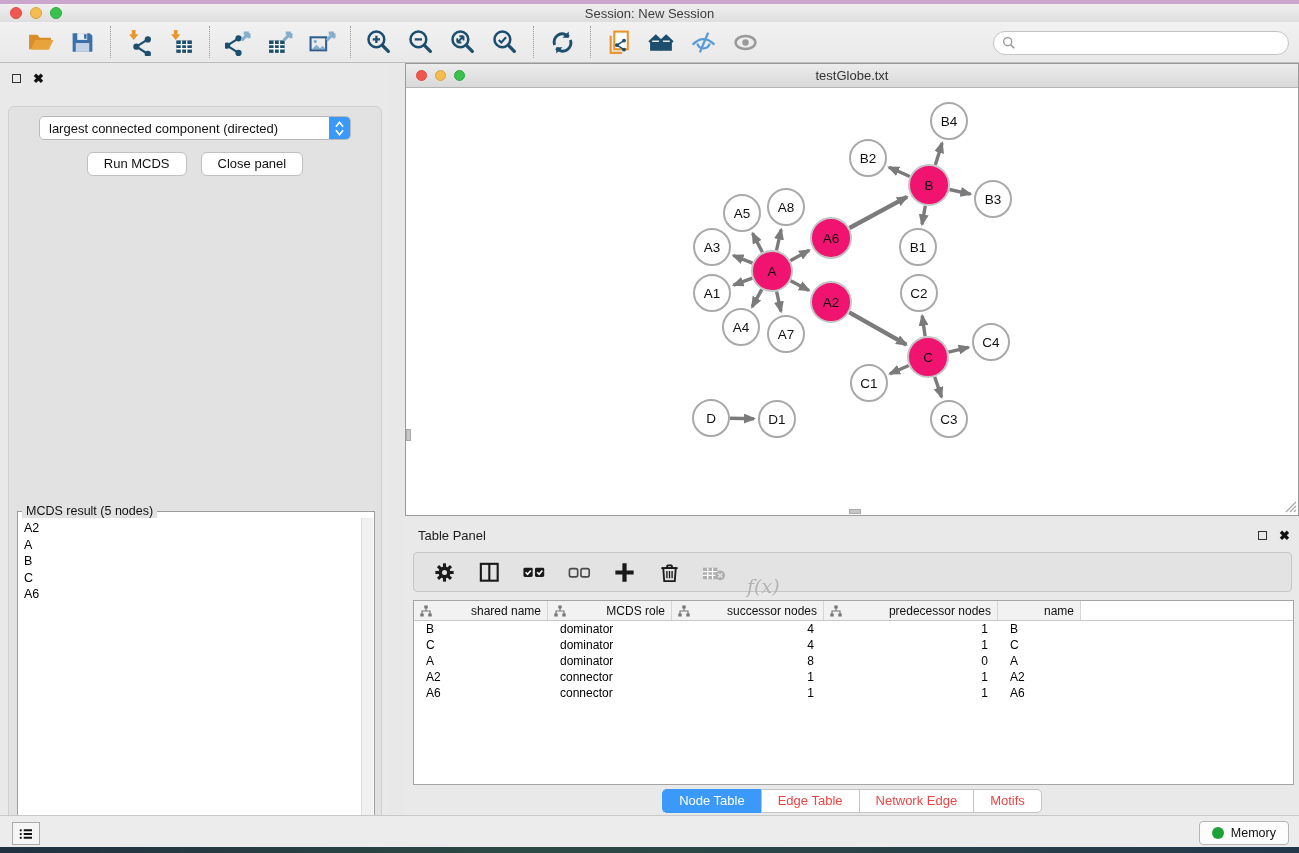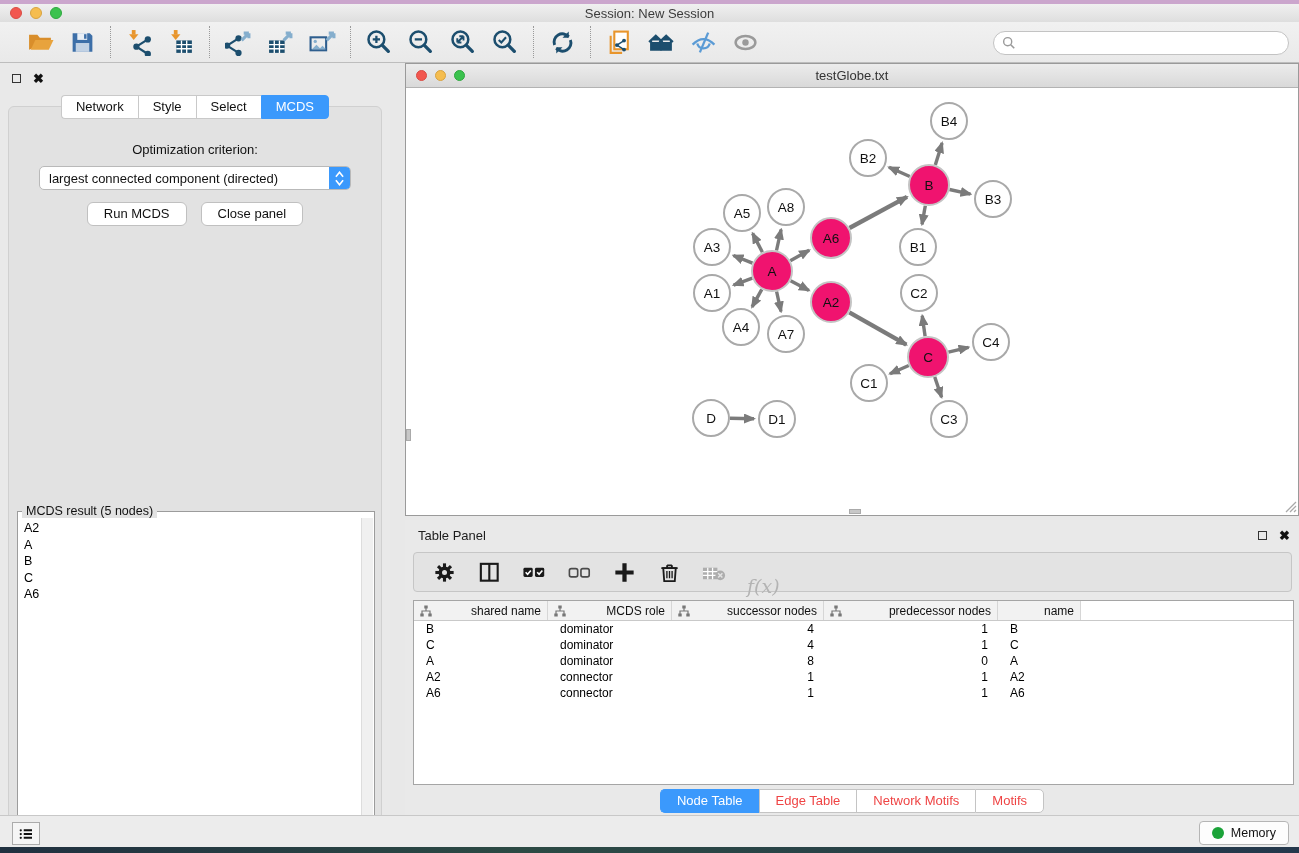--- a/index.html
+++ b/index.html
@@ -296,28 +296,21 @@
       </svg>
       <input class="search-input" placeholder="" style="">
     </div>
   </div>
 
   <div class="control-panel">
     <div class="panel-head">
       <span class="float-icon"></span>
       <span class="close-icon">✖</span>
     </div>
-    <div class="cp-tabs" id="cp-tabs">
-        <span class="cp-tab">Network</span>
-        <span class="cp-tab">Style</span>
-        <span class="cp-tab">Select</span>
-        <span class="cp-tab active">MCDS</span>
-      </div>
     <div class="cp-body">
-      <div class="opt-label">Optimization criterion:</div>
       <div class="select-box">
         <span class="select-value">largest connected component (directed)</span>
         <span class="select-stepper">
           <svg viewBox="0 0 10 7">
               <path d="M1 6 L5 1 L9 6" fill="none" stroke="#fff" stroke-width="1.8"></path>
             </svg>
           <svg viewBox="0 0 10 7">
               <path d="M1 1 L5 6 L9 1" fill="none" stroke="#fff" stroke-width="1.8"></path>
             </svg>
         </span>
@@ -620,21 +613,21 @@
             <div class="dt-cell al" style="width: 124px;">connector</div>
             <div class="dt-cell ar" style="width: 152px;">1</div>
             <div class="dt-cell ar" style="width: 174px;">1</div>
             <div class="dt-cell al" style="width: 83px;">A6</div>
           </div>
         </div>
     </div>
     <div class="tp-tabs" id="tp-tabs">
         <span class="tp-tab active">Node Table</span>
         <span class="tp-tab">Edge Table</span>
-        <span class="tp-tab">Network Motifs</span>
+        <span class="tp-tab">Network Edge</span>
         <span class="tp-tab">Motifs</span>
       </div>
   </div>
 
   <div class="status-bar">
     <div class="list-btn">
       <svg viewBox="0 0 24 24" width="18" height="18">
         <circle cx="5" cy="7" r="1.5" fill="#111"></circle>
           <circle cx="5" cy="12" r="1.5" fill="#111"></circle>
           <circle cx="5" cy="17" r="1.5" fill="#111"></circle>

